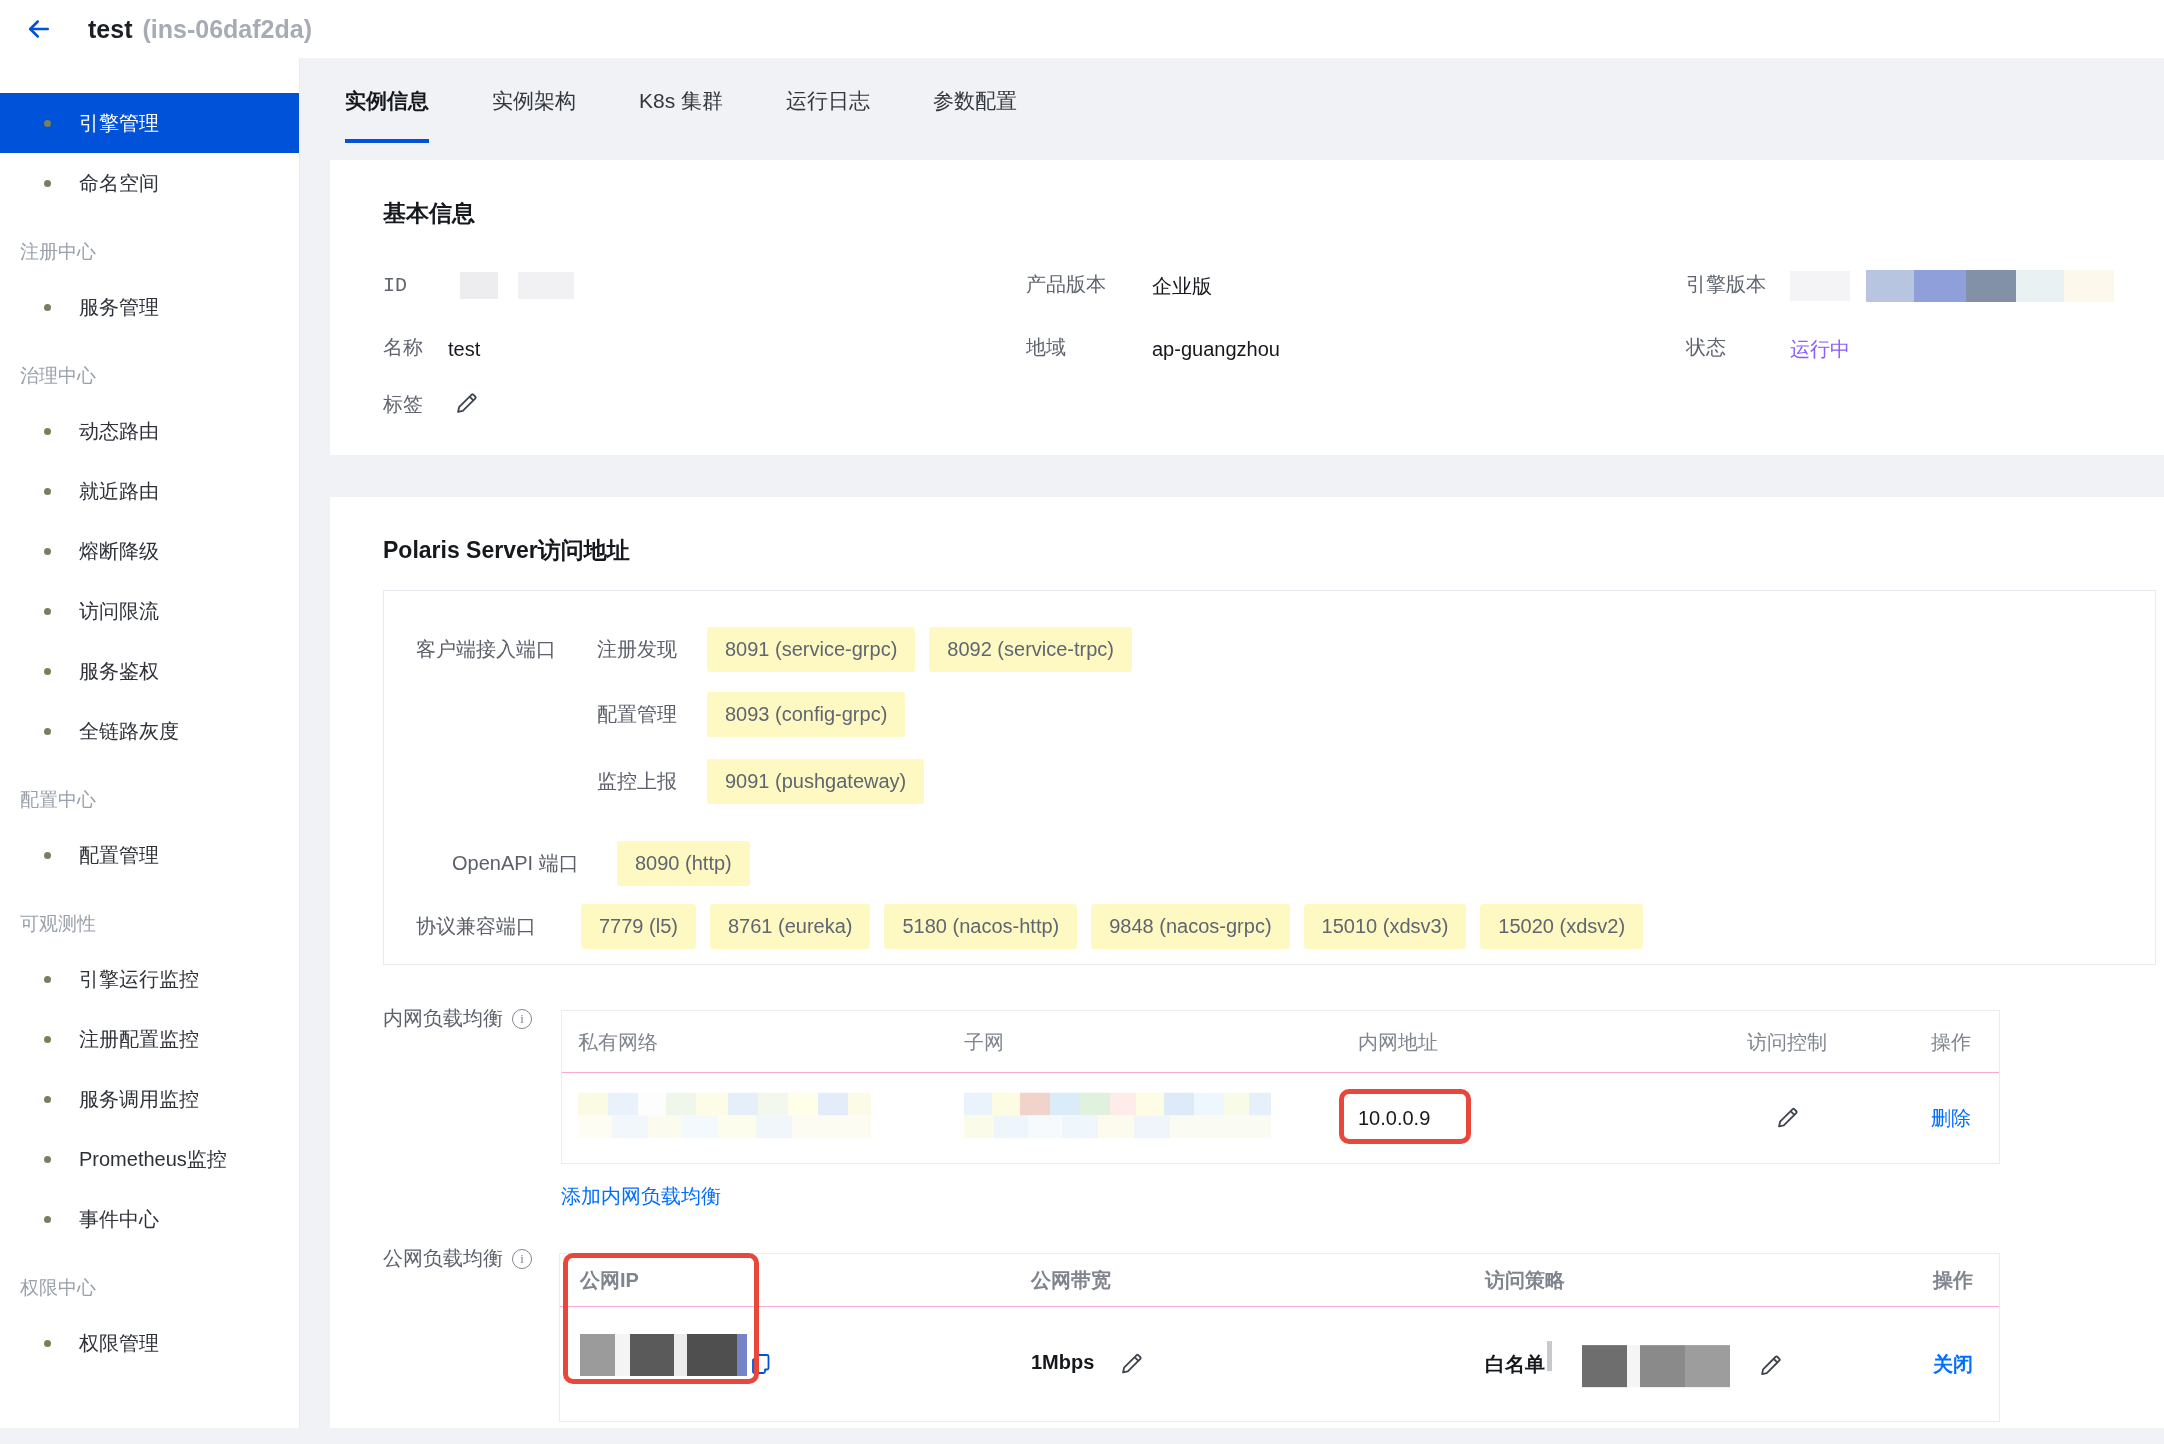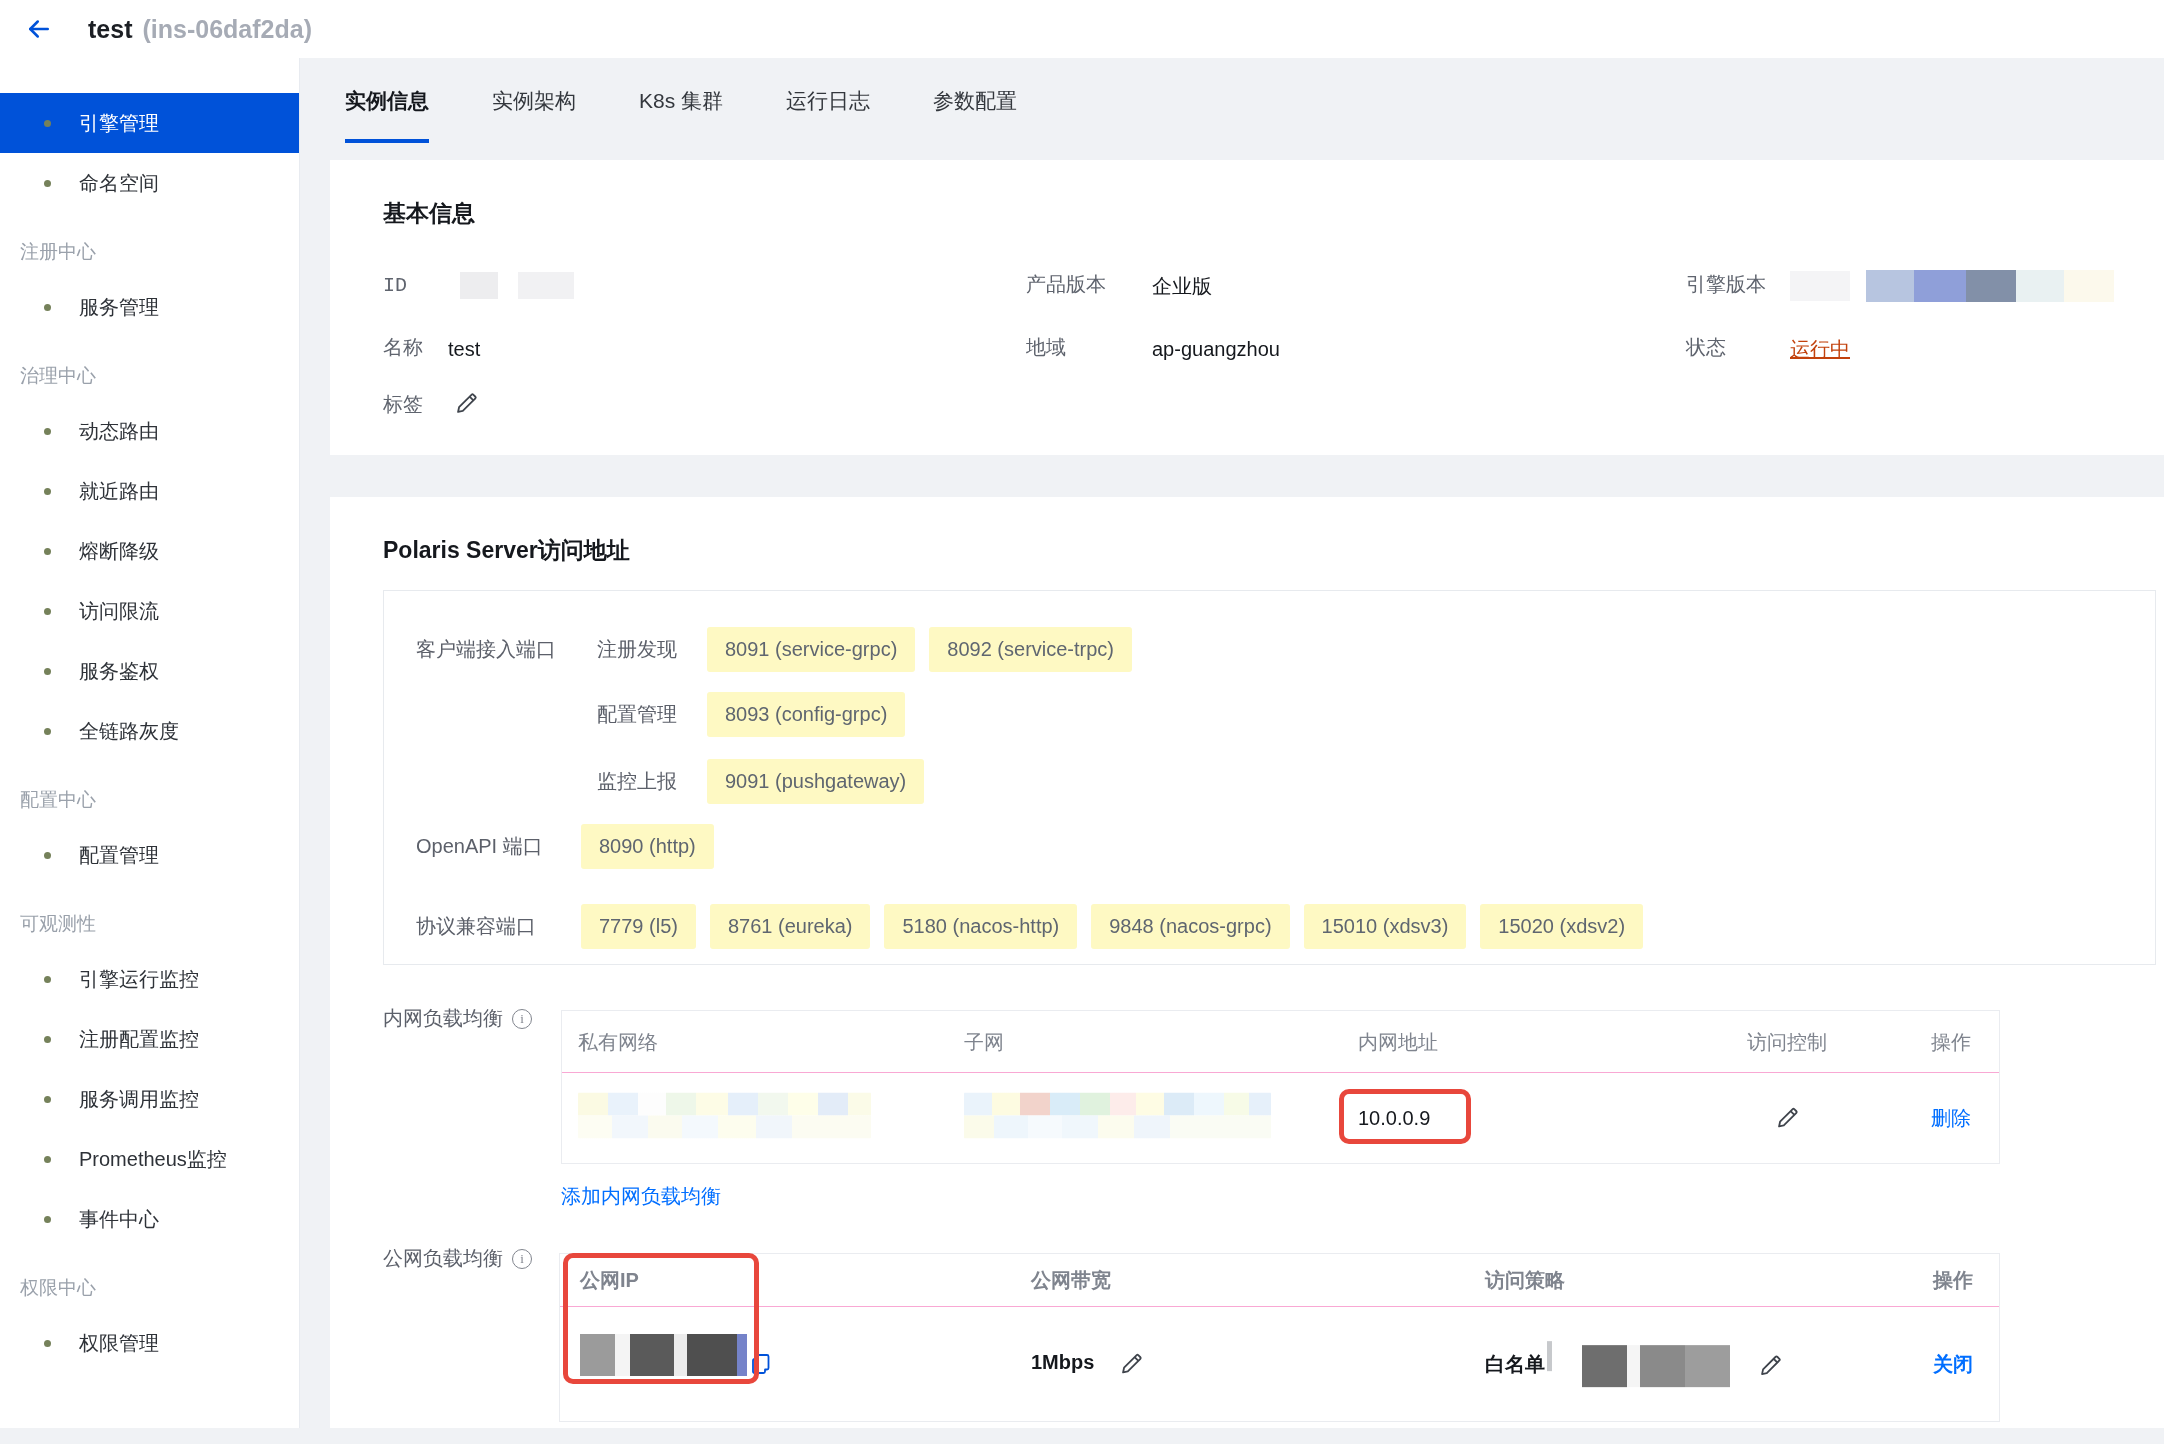--- a/index.html
+++ b/index.html
@@ -28,21 +28,21 @@
   .tab.active::after { content:""; position:absolute; left:0; bottom:0; width:100%; height:4px; background:#0052d9; }
   
   .card { position:absolute; left:330px; right:0; background:#fff; }
   .card1 { top:102px; height:295px; }
   .card2 { top:439px; bottom:16px; }
   .card-title { position:absolute; left:53px; top:38px; font-size:23px; font-weight:bold; color:#15181d; }
   
   .f { position:absolute; height:26px; line-height:26px; font-size:20px; white-space:nowrap; }
   .f-label { color:#5f646e;font-family:Liberation Mono, monospace; }
   .f-value { color:#15181d; }
-  .status-running { color:#c2410c;text-decoration:underline; }
+  .status-running { color:#8b5cf6; }
   .blockrow { position:absolute; display:flex; align-items:center; }
   .blk { display:inline-block; height:27px; }
   
   .pbox { position:absolute; left:53px; right:8px; top:93px; height:375px; border:1px solid #e7eaee; }
   .prow { position:absolute; left:32px; right:10px; height:50px; display:flex; align-items:center; }
   .plabel { width:181px; font-size:20px; color:#5c606a; flex:none; }
   .plabel2 { width:165px; font-size:20px; color:#5c606a; flex:none; }
   .psub { width:110px; font-size:20px; color:#5c606a; flex:none; }
   .tag { display:inline-block; background:#fef9c3; color:#5f6670; font-size:20px; padding:11px 18px; border-radius:3px; margin-right:14px; white-space:nowrap; }
   
@@ -228,21 +228,21 @@
       <div class="prow" style="top:98px;" id="prow-1">
         <span class="plabel"></span>
       <span class="psub">配置管理</span>
           <span class="tag">8093 (config-grpc)</span>
         </div>
       <div class="prow" style="top:165px;" id="prow-2">
         <span class="plabel"></span>
       <span class="psub">监控上报</span>
           <span class="tag">9091 (pushgateway)</span>
         </div>
-      <div class="prow" style="top:230px;">
+      <div class="prow" style="top:247px;margin-left:36px;">
         <span class="plabel2">OpenAPI 端口</span>
         <span id="openapi-tags"><span class="tag">8090 (http)</span></span>
       </div>
       <div class="prow" style="top:310px;">
         <span class="plabel2">协议兼容端口</span>
         <span id="compat-tags"><span class="tag">7779 (l5)</span><span class="tag">8761 (eureka)</span><span class="tag">5180 (nacos-http)</span><span class="tag">9848 (nacos-grpc)</span><span class="tag">15010 (xdsv3)</span><span class="tag">15020 (xdsv2)</span></span>
       </div>
     </div>
 
     <div class="lb-label" style="left:53px; top:508px;">

